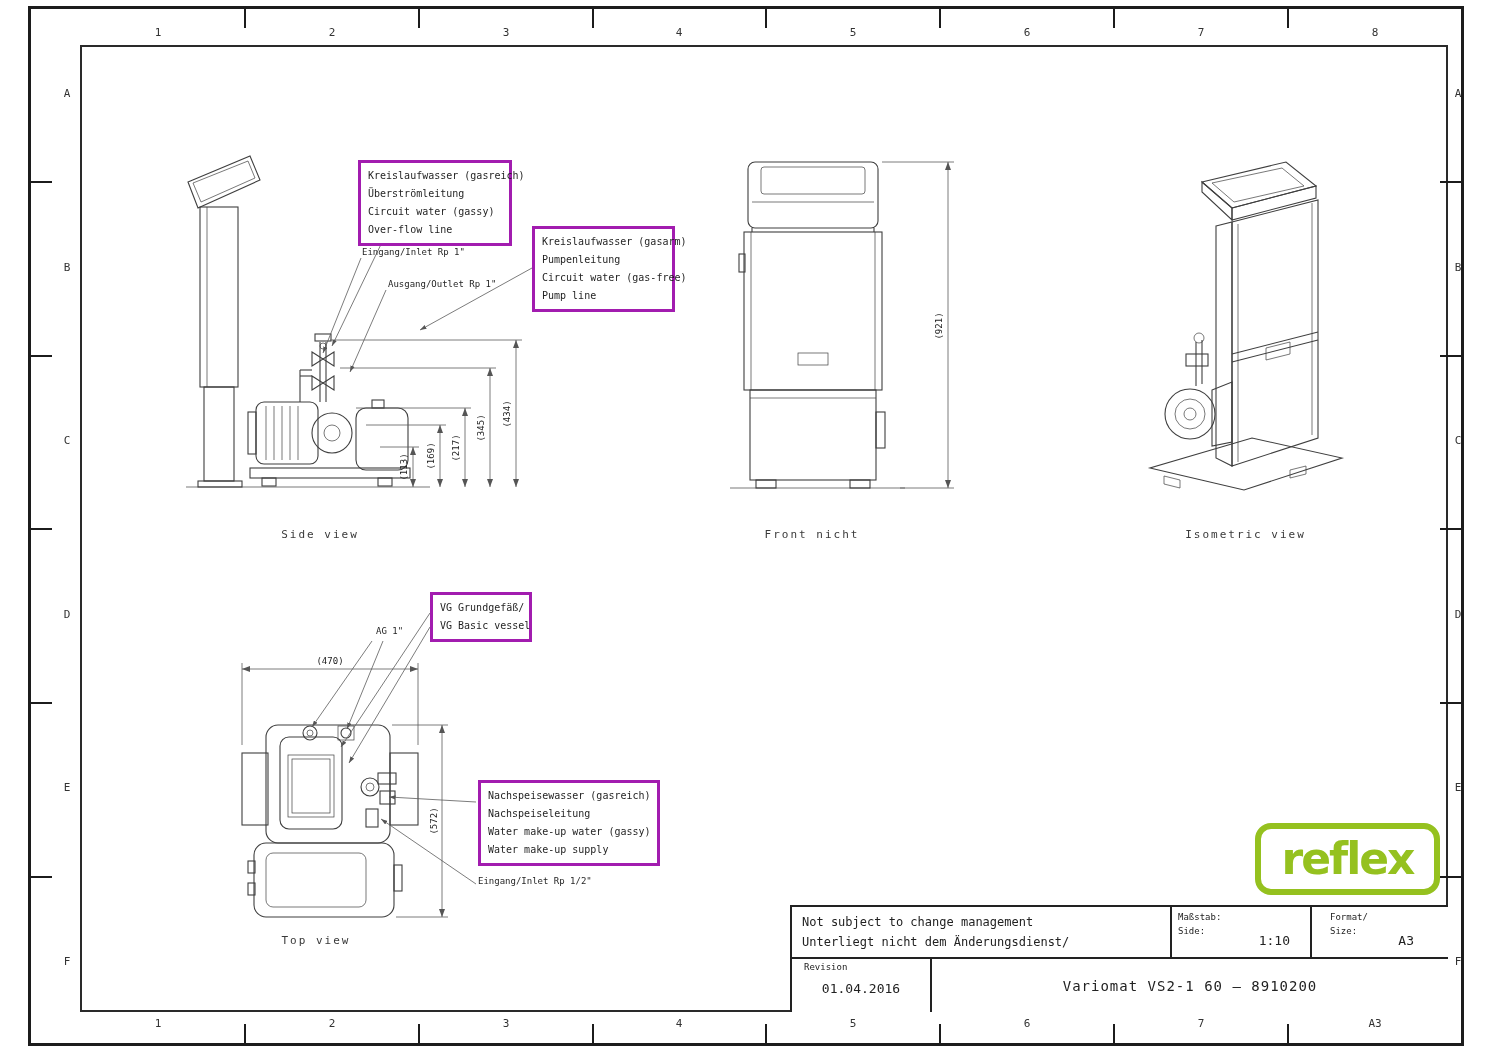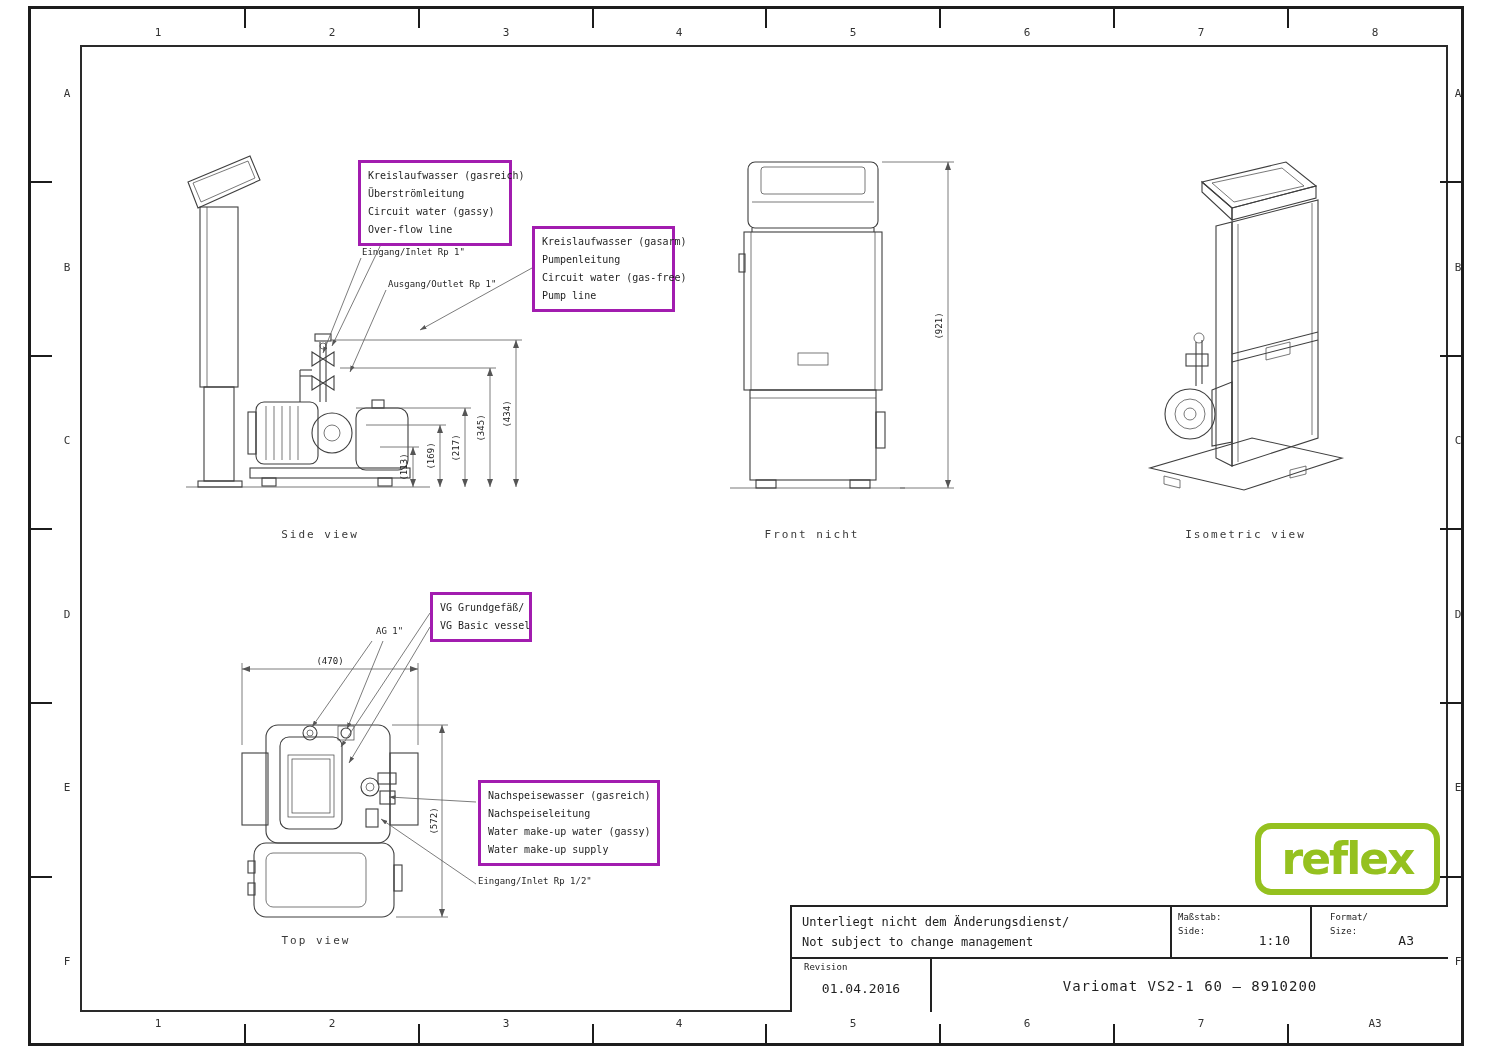--- a/index.html
+++ b/index.html
@@ -325,22 +325,22 @@
   <div class="abs anno" style="left:478px;top:876px">Eingang/Inlet Rp 1/2"</div>
   <div class="abs caption" style="left:240px;top:934px;width:152px">Top view</div>
 
   <div class="abs logo">
     <span>reflex</span>
   </div>
 
   <div class="abs tb">
     <div class="tb-row1">
       <div class="tb-notice">
+        <div>Not subject to change management</div>
         <div>Unterliegt nicht dem Änderungsdienst/</div>
-        <div>Not subject to change management</div>
       </div>
       <div class="tb-scale">
         <div>Maßstab:</div>
         <div>Side:</div>
         <div class="tb-val" style="right:20px;top:24px">1:10</div>
       </div>
       <div class="tb-format">
         <div>Format/</div>
         <div>Size:</div>
         <div class="tb-val" style="right:34px;top:24px">A3</div>

